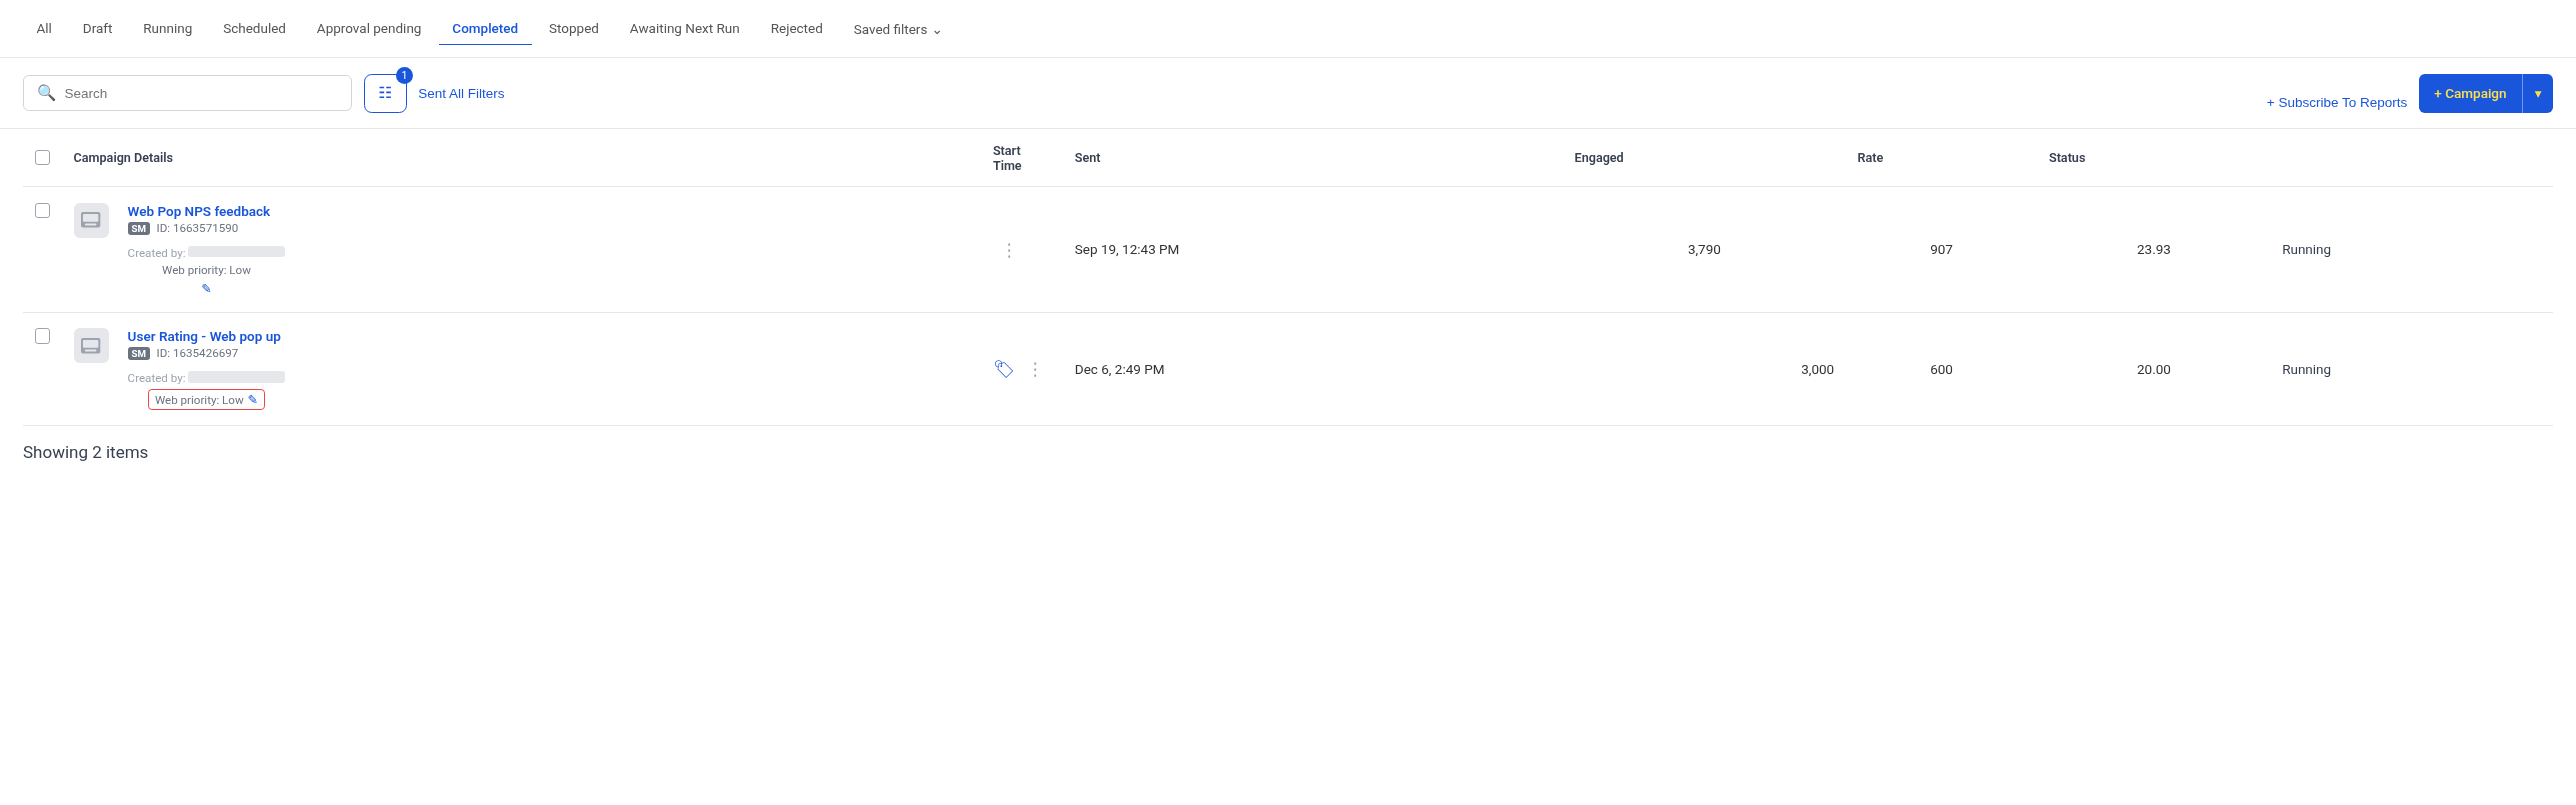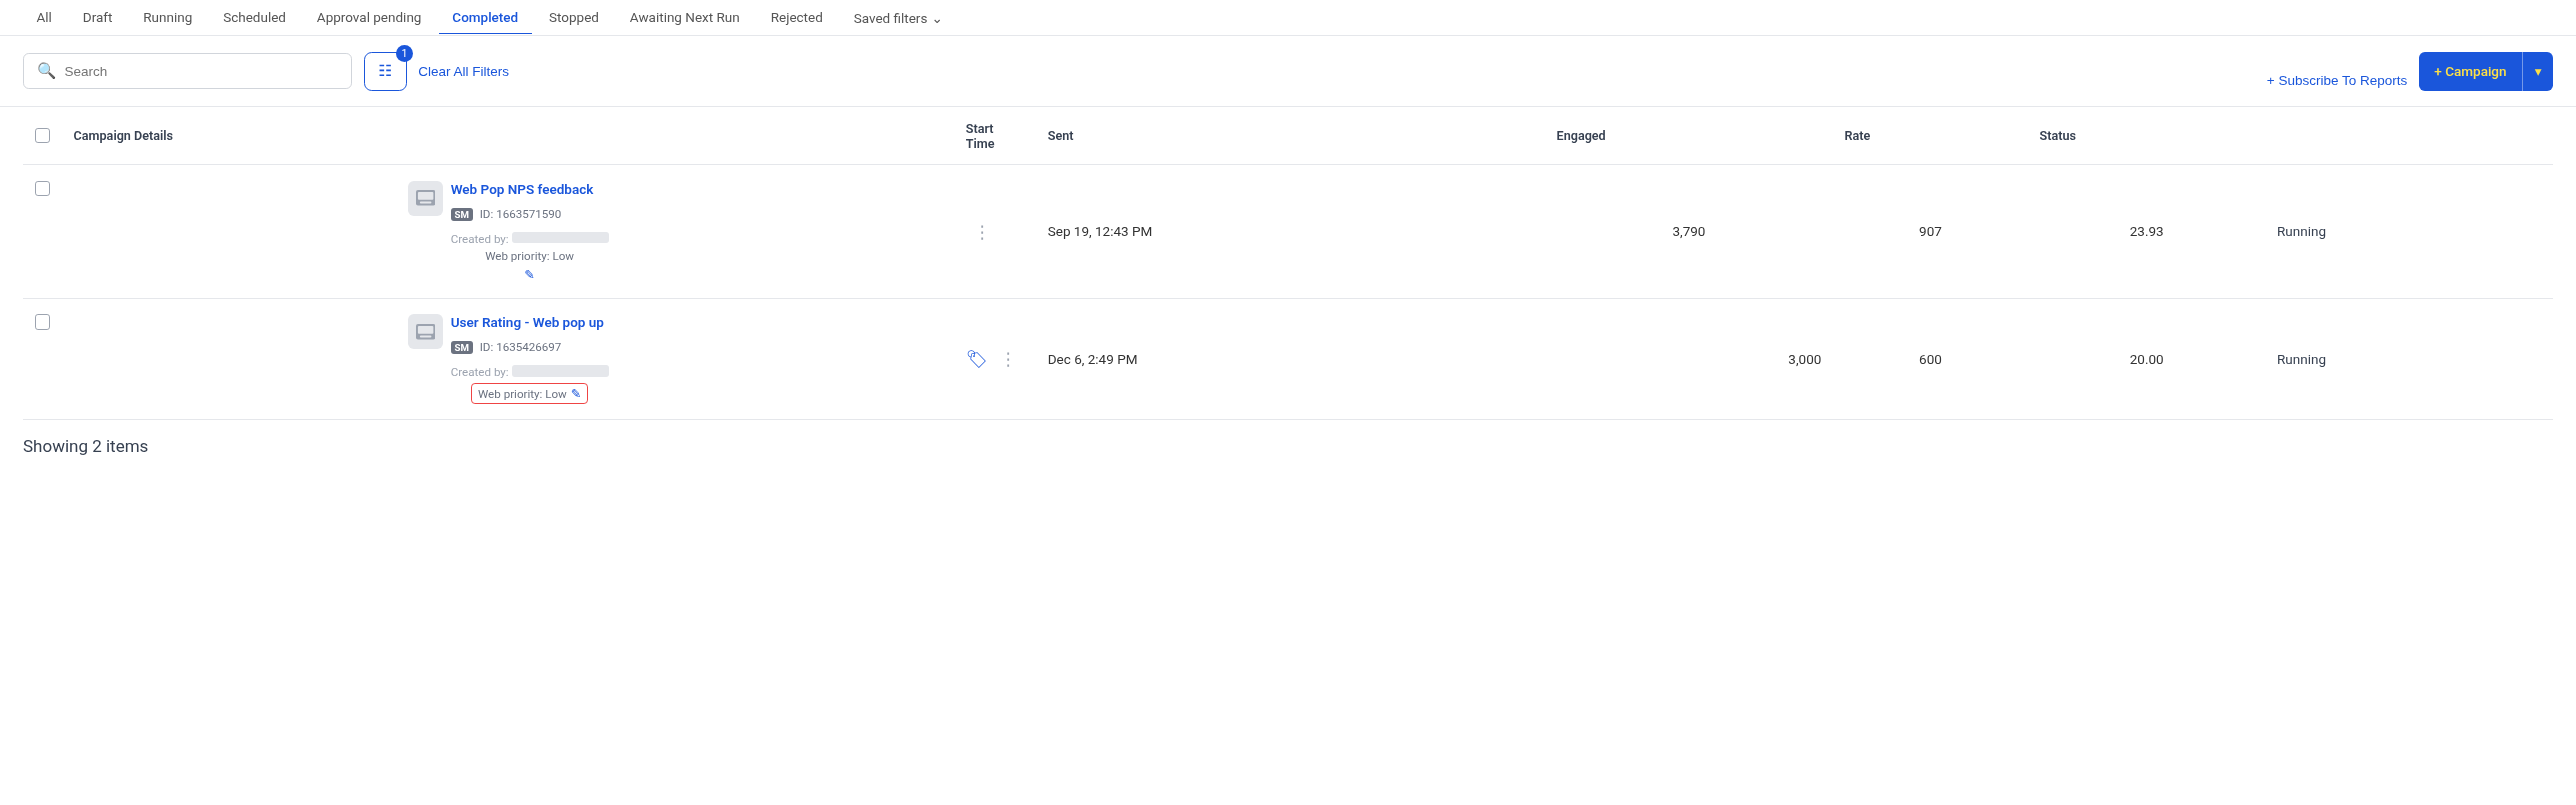--- a/index.html
+++ b/index.html
@@ -2,21 +2,21 @@
 <html><head>
   <meta charset="utf-8">
   <style>
     * { box-sizing: border-box; margin: 0; padding: 0; }
     body { font-family: -apple-system, BlinkMacSystemFont, 'Segoe UI', Roboto, sans-serif; background: #fff; color: #333; font-size: 13.5px; }
 
     
     .tab-bar {
       display: flex; align-items: center; padding: 0 23px;
       border-bottom: 1px solid #e5e7eb; background: #fff;
-      height: 36px; gap: 3.9px;
+      height: 58px; gap: 3.9px;
     }
     .tab-item {
       padding: 7.7px 13.5px; cursor: pointer; color: #555; font-size: 13.5px;
       border-bottom: 1.9px solid transparent; white-space: nowrap;
     }
     .tab-item.active { color: #1a56db; border-bottom: 1.9px solid #1a56db; font-weight: 500; }
     .saved-filters {
       display: flex; align-items: center; gap: 4px; cursor: pointer;
       color: #555; font-size: 13.5px; padding: 7.7px 13.5px;
     }
@@ -94,40 +94,40 @@
     }
 
     .campaign-name { color: #1a56db; font-weight: 600; font-size: 13.5px; cursor: pointer; }
 
     .badge-sm {
       display: inline-flex; align-items: center; justify-content: center;
       background: #6b7280; color: #fff; border-radius: 2.9px;
       font-size: 9.7px; font-weight: 700; padding: 1px 3.9px; margin-right: 3.9px;
     }
 
-    .campaign-id { color: #6b7280; font-size: 11.6px; margin-top: 10px; }
+    .campaign-id { color: #6b7280; font-size: 11.6px; margin-top: 2px; }
     .campaign-created { color: #9ca3af; font-size: 11.6px; margin-top: 10px; }
     .campaign-priority { color: #6b7280; font-size: 11.6px; margin-top: 3.9px; display: inline-flex; align-items: center; gap: 3.9px; flex-direction: column; }
 
     .priority-highlighted {
       border: 1.9px solid #ef4444; border-radius: 3.9px;
       padding: 1.9px 5.8px; display: inline-flex; align-items: center; gap: 3.9px;
     }
 
     .edit-icon { color: #1a56db; cursor: pointer; font-size: 12.6px; }
 
     .more-btn { color: #9ca3af; cursor: pointer; font-size: 17.4px; padding: 3.9px 7.7px; }
 
     .tag-icon { color: #1a56db; font-size: 17.4px; cursor: pointer; }
 
     .status-running { color: #374151; font-size: 13.5px; }
 
     .showing-text { padding: 15.5px 23px; color: #374151; font-size: 17px; }
 
-    .campaign-details-cell { display: flex; align-items: flex-start; gap: 8px; justify-content: center; }
+    .campaign-details-cell { display: flex; align-items: flex-start; gap: 19px; }
     .campaign-details-text { display: flex; flex-direction: column; }
 
     .created-blur {
       display: inline-block;
       background: #e5e7eb; color: transparent; border-radius: 2.9px;
       user-select: none; font-size: 11.6px;
       width: 97px; height: 11.6px; margin-top: 1px;
     }
   </style>
 </head>
@@ -153,21 +153,21 @@
   <div class="search-box">
     <span class="search-icon">🔍</span>
     <input type="text" placeholder="Search" style="">
   </div>
 
   <div class="filter-btn">
     <span class="filter-badge">1</span>
     <span class="filter-icon">☷</span>
   </div>
 
-  <button class="clear-filters-btn">Clear All Filters</button>
+  <button class="clear-filters-btn">Sent All Filters</button>
 
   <div class="toolbar-right">
     <button class="subscribe-btn">+ Subscribe To Reports</button>
     <div class="campaign-btn">
       <span class="campaign-btn-main">+ Campaign</span>
       <span class="campaign-btn-divider"></span>
       <span class="campaign-btn-arrow">
         <span>▾</span>
       </span>
     </div>

